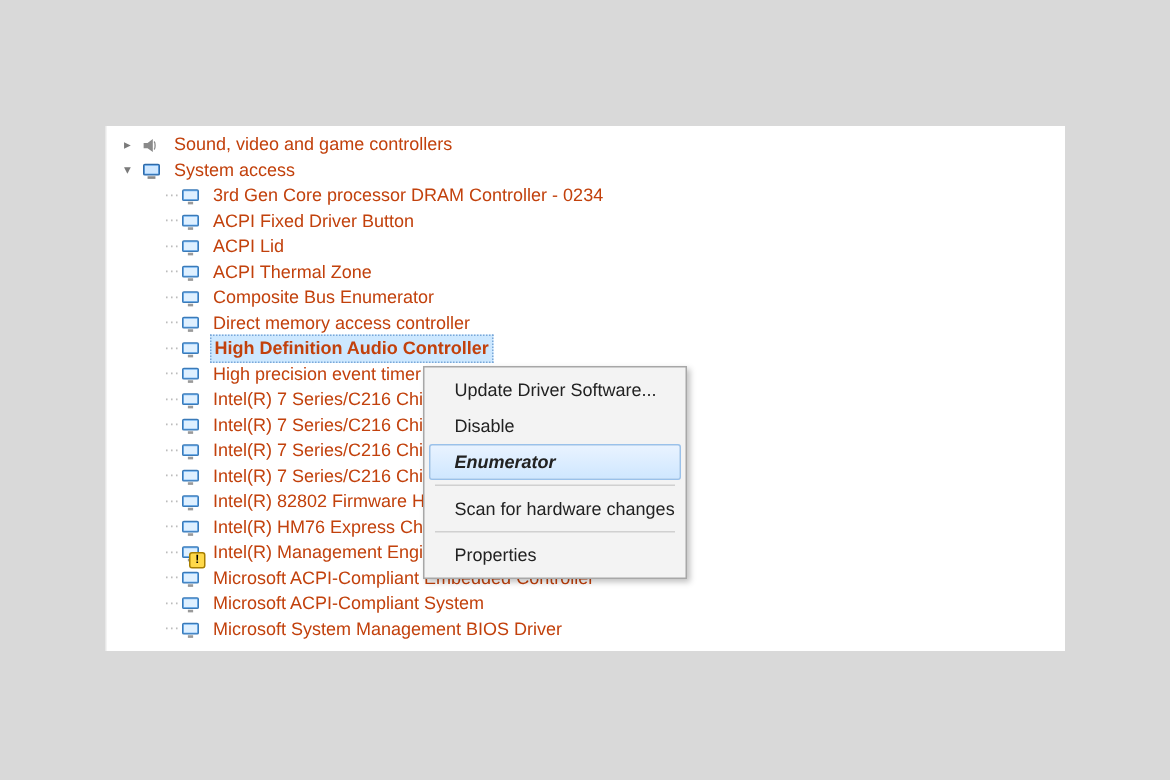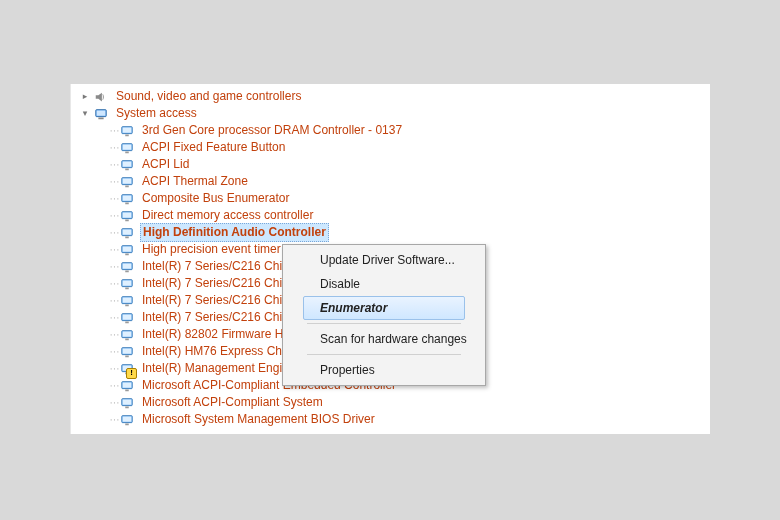--- a/index.html
+++ b/index.html
@@ -92,25 +92,25 @@
     text-align: center;
     color: #000;
     font-weight: 700;
   }
 
   
   .ctxmenu {
     position: absolute;
     left: 282px;
     top: 244px;
-    width: 204px;
+    width: 176px;
     background: #f3f3f3;
     border: 1px solid #a7a7a7;
     box-shadow: 2px 2px 4px rgba(0,0,0,.25);
-    padding: 3px 20px;
+    padding: 3px 3px;
   }
   .ctxitem {
     padding: 4px 12px 4px 16px;
     color: #222;
     border: 1px solid transparent;
     border-radius: 2px;
     white-space: nowrap;
   }
   .ctxitem.hover {
     background: linear-gradient(#e9f3ff, #cfe7ff);
@@ -153,33 +153,33 @@
       <div class="row indent2">
         <span class="expander none"></span>
         <span class="dots">⋯</span>
         <span class="icon">
           <svg width="14" height="14" viewBox="0 0 16 16">
             <rect x="2" y="3" width="12" height="8" rx="1" fill="#6fb2f0" stroke="#3a7ab8"></rect>
             <rect x="3" y="4" width="10" height="6" fill="#dff0ff"></rect>
             <rect x="6" y="12" width="4" height="2" fill="#9a9a9a"></rect>
           </svg>
         </span>
-        <span class="label">3rd Gen Core processor DRAM Controller - 0137</span>
-      </div>
-      <div class="row indent2">
-        <span class="expander none"></span>
-        <span class="dots">⋯</span>
-        <span class="icon">
-          <svg width="14" height="14" viewBox="0 0 16 16">
-            <rect x="2" y="3" width="12" height="8" rx="1" fill="#6fb2f0" stroke="#3a7ab8"></rect>
-            <rect x="3" y="4" width="10" height="6" fill="#dff0ff"></rect>
-            <rect x="6" y="12" width="4" height="2" fill="#9a9a9a"></rect>
-          </svg>
-        </span>
-        <span class="label">ACPI Fixed Feature Button</span>
+        <span class="label">3rd Gen Core processor DRAM Controller - 0234</span>
+      </div>
+      <div class="row indent2">
+        <span class="expander none"></span>
+        <span class="dots">⋯</span>
+        <span class="icon">
+          <svg width="14" height="14" viewBox="0 0 16 16">
+            <rect x="2" y="3" width="12" height="8" rx="1" fill="#6fb2f0" stroke="#3a7ab8"></rect>
+            <rect x="3" y="4" width="10" height="6" fill="#dff0ff"></rect>
+            <rect x="6" y="12" width="4" height="2" fill="#9a9a9a"></rect>
+          </svg>
+        </span>
+        <span class="label">ACPI Fixed Driver Button</span>
       </div>
       <div class="row indent2">
         <span class="expander none"></span>
         <span class="dots">⋯</span>
         <span class="icon">
           <svg width="14" height="14" viewBox="0 0 16 16">
             <rect x="2" y="3" width="12" height="8" rx="1" fill="#6fb2f0" stroke="#3a7ab8"></rect>
             <rect x="3" y="4" width="10" height="6" fill="#dff0ff"></rect>
             <rect x="6" y="12" width="4" height="2" fill="#9a9a9a"></rect>
           </svg>

